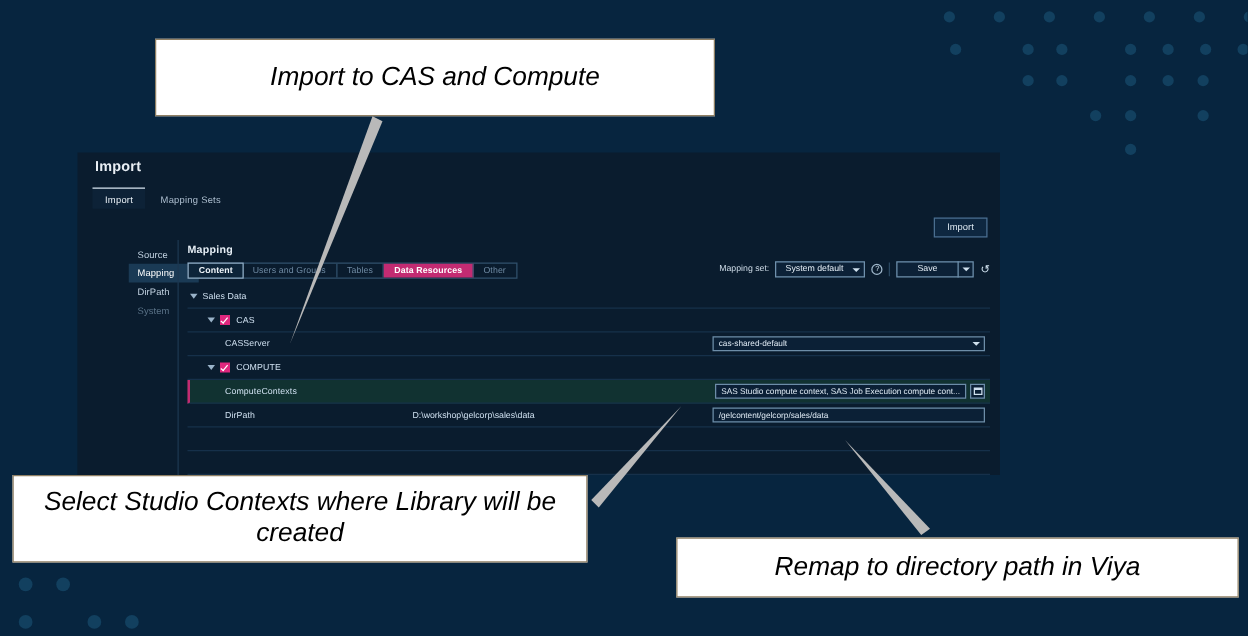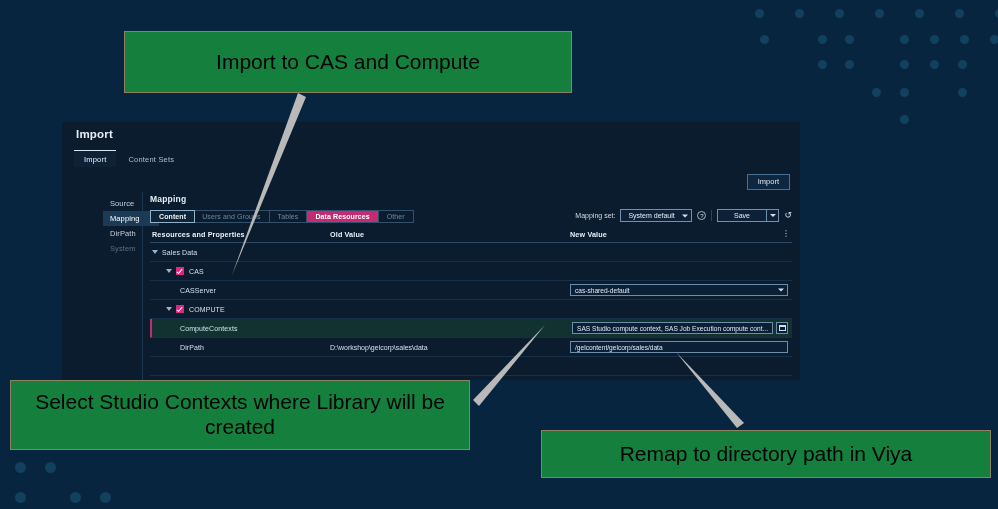--- a/index.html
+++ b/index.html
@@ -291,30 +291,31 @@
   }
   .folder-glyph {
     width: 7px; height: 6px;
     border: 1px solid #cfe0ee;
     border-top: 2px solid #cfe0ee;
   }
 
   
   .callout {
     position: absolute;
-    background: #15803d;
+    background: #ffffff;
     border: 1.5px solid #8f7f63;
     color: #000000;
     display: flex;
     align-items: center;
     justify-content: center;
     text-align: center;
     font-size: 21px;
     line-height: 1.18;
     padding: 4px 8px;
+    font-style: italic;
   }
   #callout-import  { left: 124px; top: 31px;  width: 448px; height: 62px; }
   #callout-select  { left: 10px;  top: 380px; width: 460px; height: 70px; }
   #callout-remap   { left: 541px; top: 430px; width: 450px; height: 48px; text-align: right; }
 
   svg.leaders { position: absolute; left: 0; top: 0; width: 998px; height: 509px; pointer-events: none; }
 </style>
 </head>
 <body>
 
@@ -348,21 +349,21 @@
     <div class="dot" style="left: 70px; top: 492px; width: 11px; height: 11px; background: rgb(18, 64, 95);"></div>
     <div class="dot" style="left: 100px; top: 492px; width: 11px; height: 11px; background: rgb(18, 64, 95);"></div>
   </div>
 
 <div id="app-window">
 
   <div class="app-title">Import</div>
 
   <div class="app-tabs">
     <div class="app-tab active">Import</div>
-    <div class="app-tab">Content Sets</div>
+    <div class="app-tab">Mapping Sets</div>
   </div>
 
   <div class="app-body">
 
     <div class="import-btn">Import</div>
 
     <div class="wizard-rail">
       <div class="wizard-step">Source</div>
       <div class="wizard-step current">Mapping</div>
       <div class="wizard-step">DirPath</div>
@@ -395,26 +396,20 @@
             <span class="split-box">
               <span class="caret" style="position:static;transform:none"></span>
             </span>
           </div>
           <div class="icon-revert">↺</div>
         </div>
       </div>
     </div>
 
     <div class="tbl">
-      <div class="tbl-head">
-        <div class="th c1">Resources and Properties</div>
-        <div class="th c2">Old Value</div>
-        <div class="th c3">New Value</div>
-        <div class="kebab">⋮</div>
-      </div>
       <div id="table-body">
           <div class="row">
             <div class="cell c1" style="padding-left: 0px;">
               <span class="twisty open"></span>
               <span class="node-label">Sales Data</span>
             </div>
             <div class="cell c2"></div>
             <div class="cell c3"></div>
           </div>
           <div class="row">

